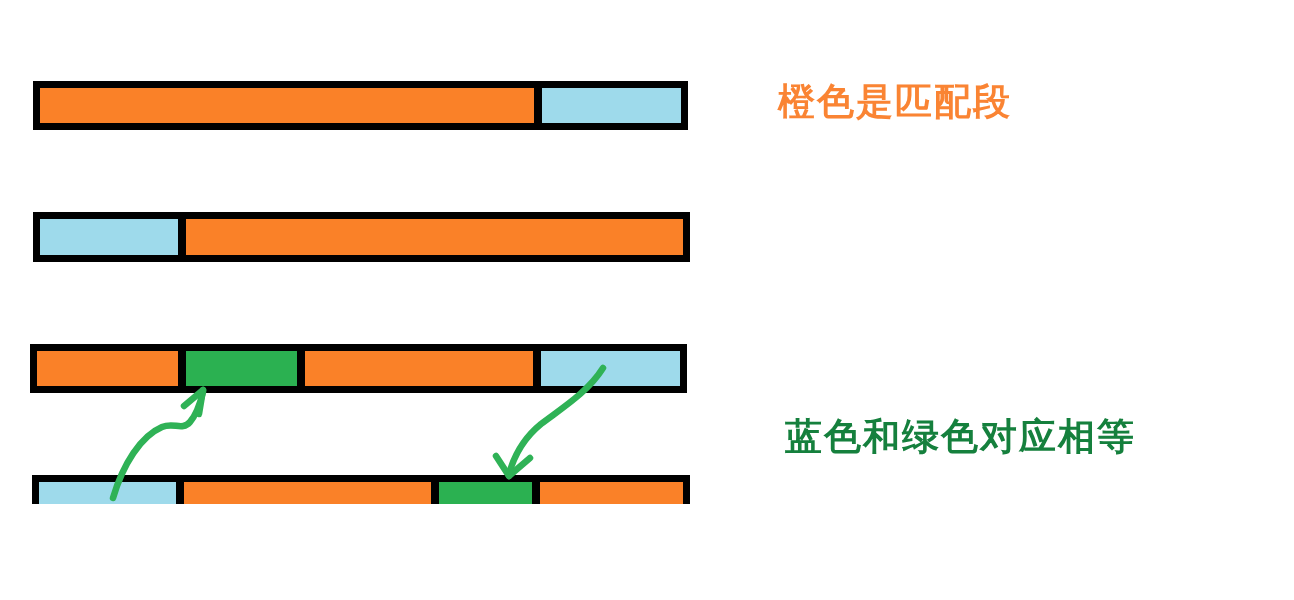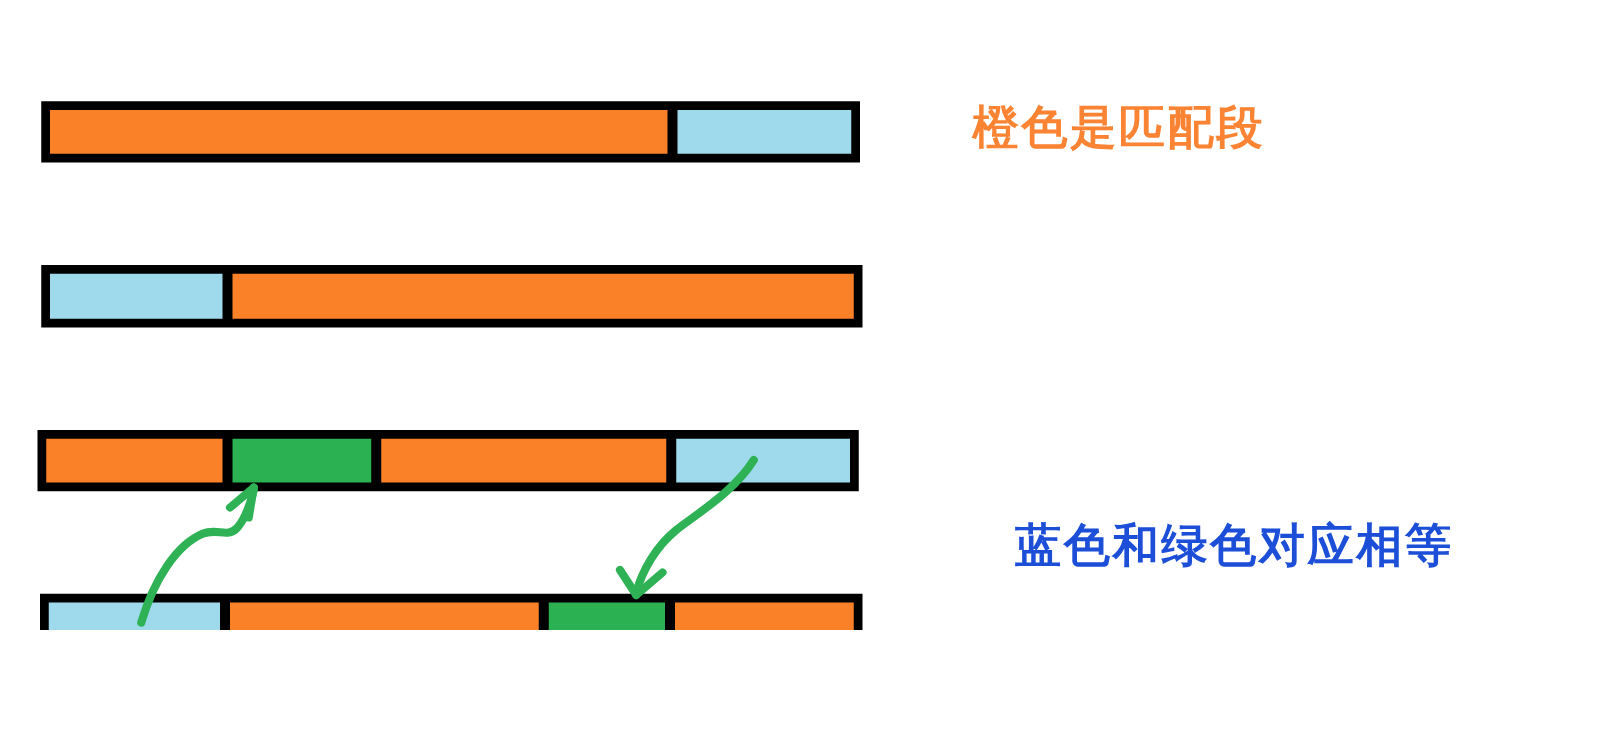--- a/index.html
+++ b/index.html
@@ -78,14 +78,14 @@
     </div>
   <svg id="arrows" viewBox="0 0 1294 600">
       <path d="M113,498 C123,464 141,436 162,427 C174,422 182,431 190,422 C196,415 200,404 203,392" stroke="#2FB256"></path>
       <path d="M203,390 L184,406" stroke="#2FB256"></path>
       <path d="M203,390 L199,414" stroke="#2FB256"></path>
       <path d="M603,368 C588,392 562,408 541,424 C525,437 514,456 509,474" stroke="#2FB256"></path>
       <path d="M509,476 L496,456" stroke="#2FB256"></path>
       <path d="M509,476 L530,458" stroke="#2FB256"></path>
     </svg>
   <div class="label" style="left: 778px; top: 83px; color: rgb(250, 132, 51);">橙色是匹配段</div>
-  <div class="label" style="left: 812px; top: 418px; color: #1d4ed8;">蓝色和绿色对应相等</div>
+  <div class="label" style="left: 785px; top: 418px; color: #15803d;">蓝色和绿色对应相等</div>
 </div>
 
 </body></html>

